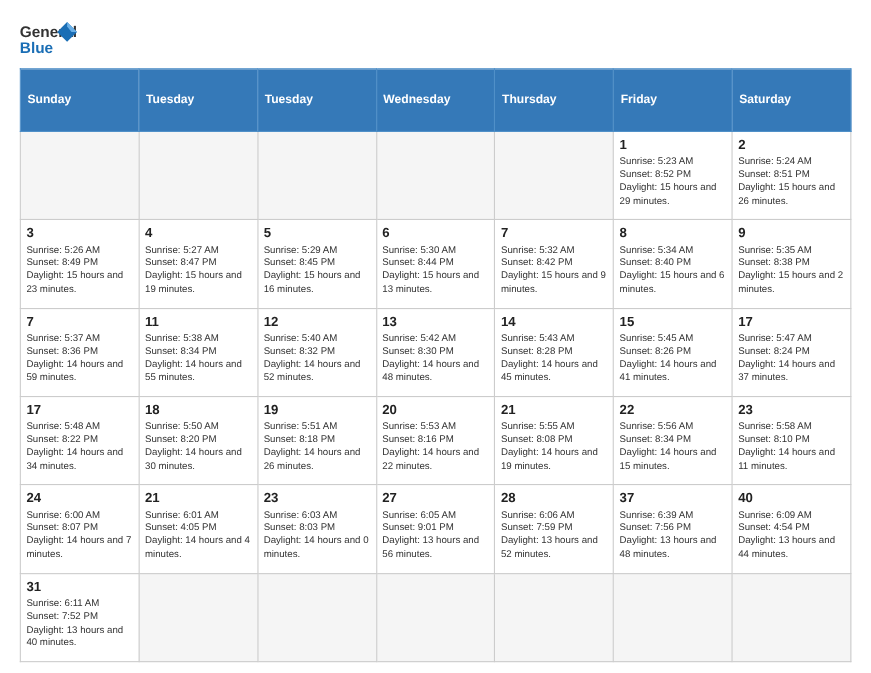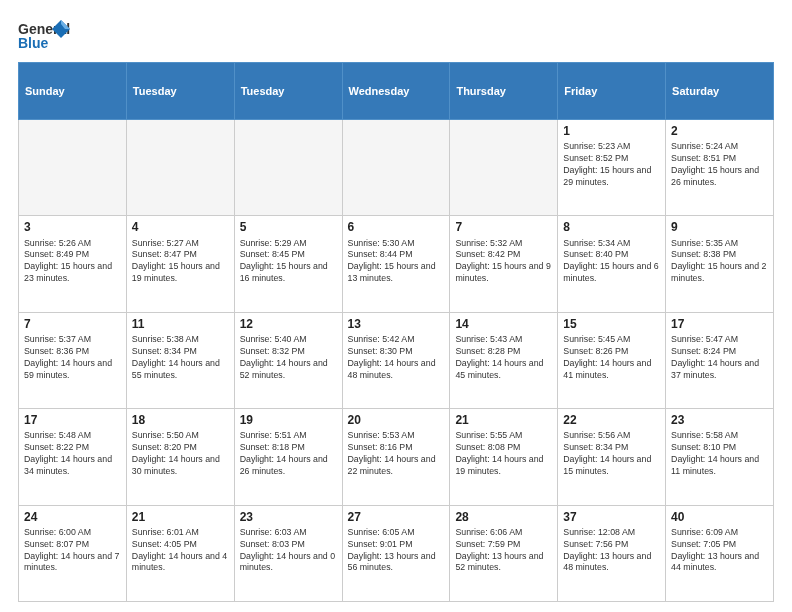--- a/index.html
+++ b/index.html
@@ -295,26 +295,40 @@
 Daylight: 13 hours and 56 minutes.</div>
           </td>
           <td>
             <span class="day-number">28</span>
             <div class="day-info">Sunrise: 6:06 AM
 Sunset: 7:59 PM
 Daylight: 13 hours and 52 minutes.</div>
           </td>
           <td>
             <span class="day-number">37</span>
-            <div class="day-info">Sunrise: 12:08 AM
+            <div class="day-info">Sunrise: 6:39 AM
 Sunset: 7:56 PM
 Daylight: 13 hours and 48 minutes.</div>
           </td>
           <td>
             <span class="day-number">40</span>
             <div class="day-info">Sunrise: 6:09 AM
-Sunset: 7:05 PM
+Sunset: 4:54 PM
 Daylight: 13 hours and 44 minutes.</div>
           </td>
+        </tr>
+        <tr class="last-row">
+          <td>
+            <span class="day-number">31</span>
+            <div class="day-info">Sunrise: 6:11 AM
+Sunset: 7:52 PM
+Daylight: 13 hours and 40 minutes.</div>
+          </td>
+          <td class="empty"></td>
+          <td class="empty"></td>
+          <td class="empty"></td>
+          <td class="empty"></td>
+          <td class="empty"></td>
+          <td class="empty"></td>
         </tr>
       </tbody>
   </table>
 </div>
 
 </body></html>

